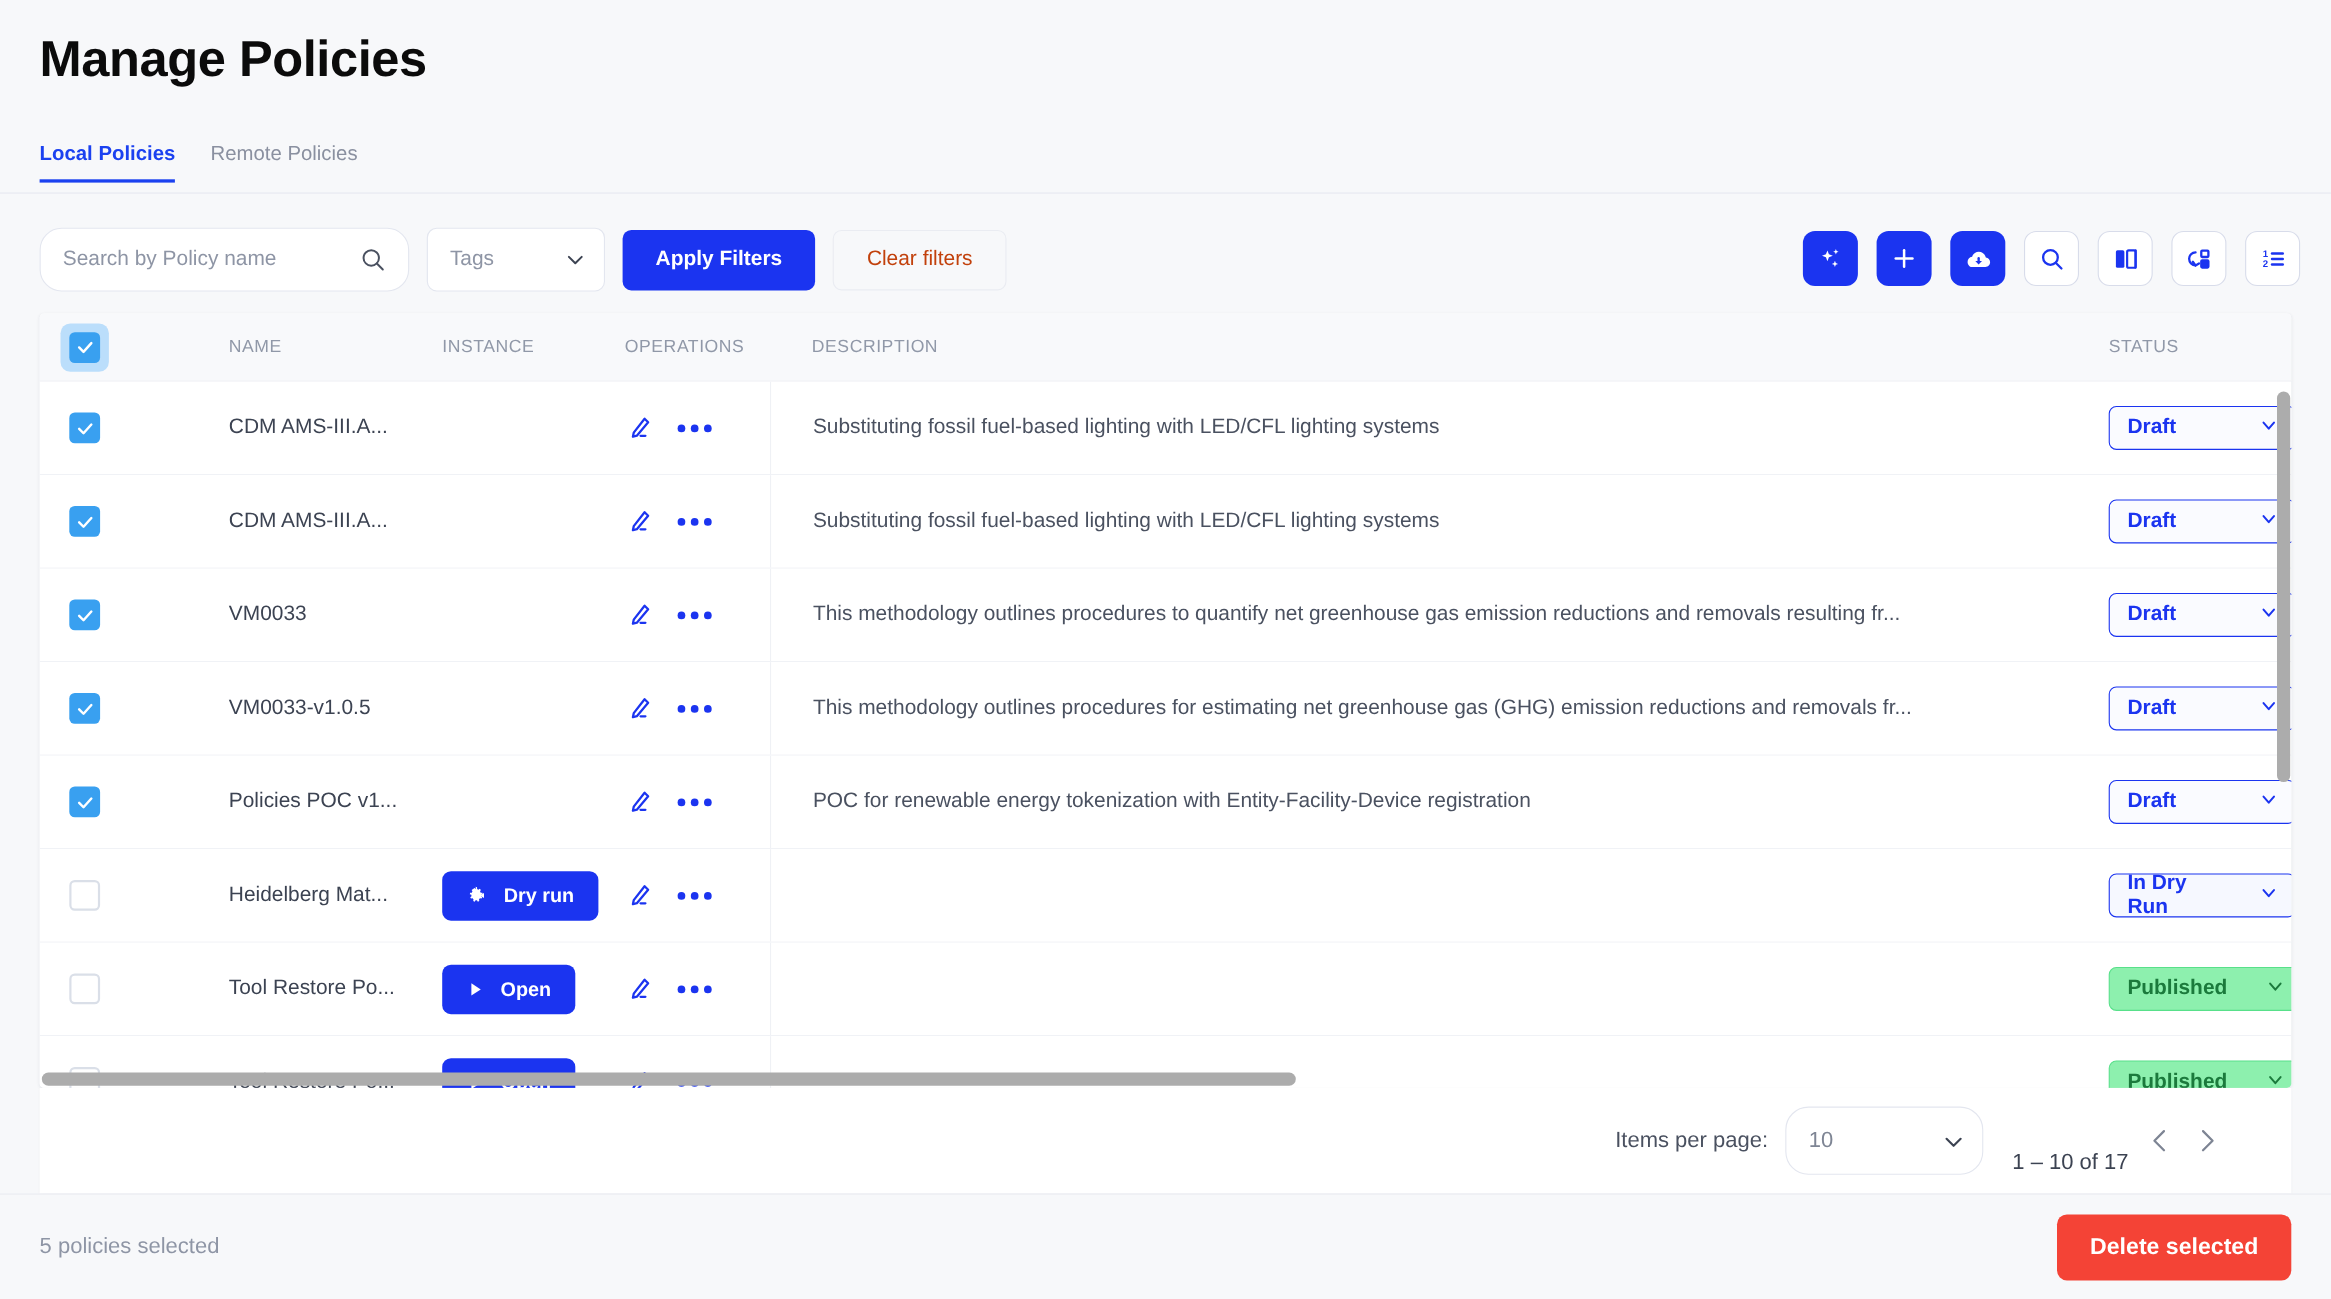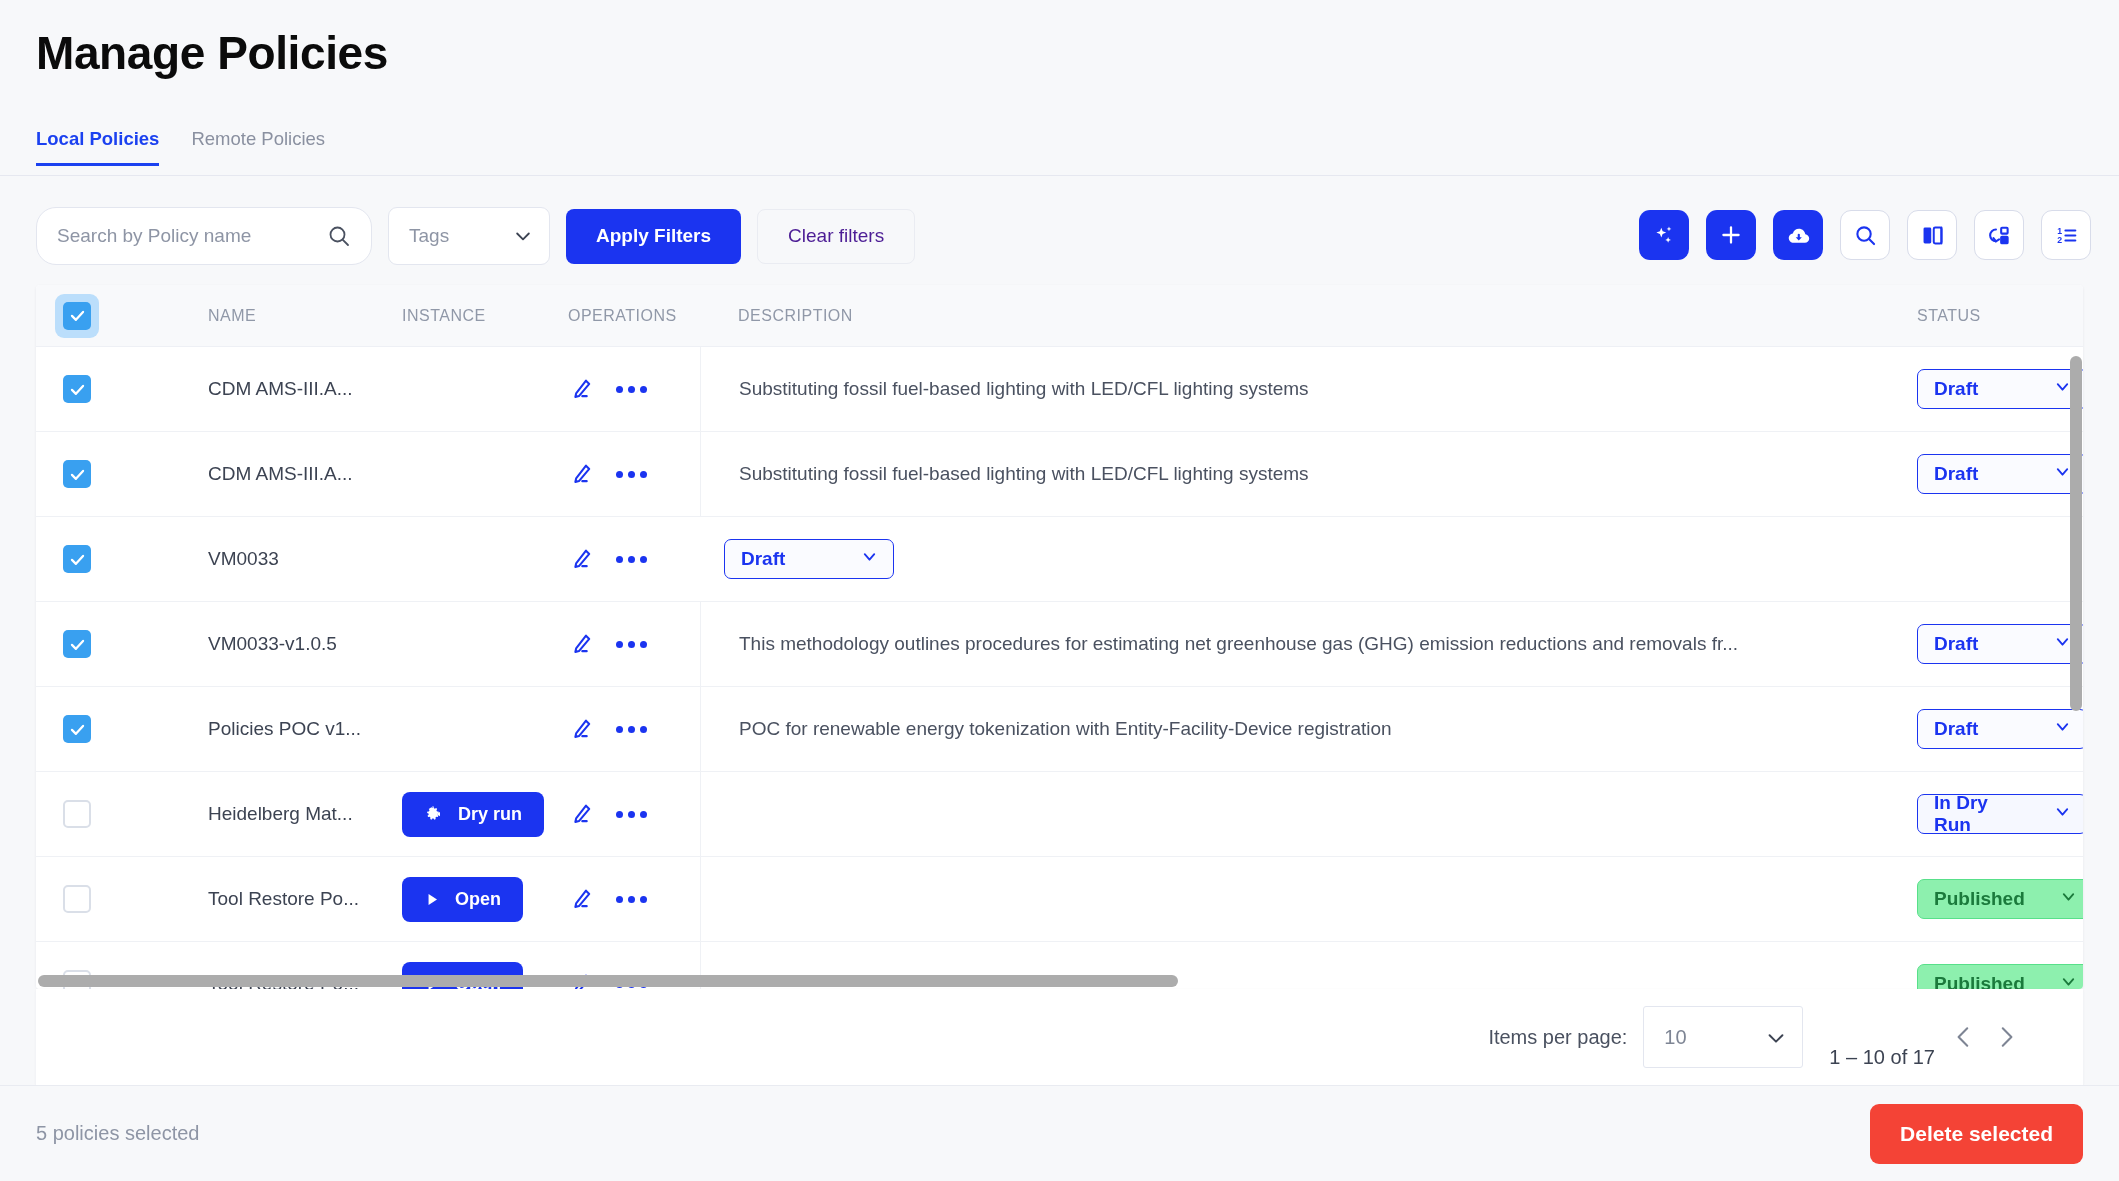--- a/index.html
+++ b/index.html
@@ -65,21 +65,21 @@
   }
   .tags-select .lbl { font-size: 19px; color: #8E95A5; }
   .chev { width: 20px; height: 20px; color: #3C4352; }
 
   .btn-apply {
     height: 55px; padding: 0 30px; background: #1B34F0; color: #fff;
     border: none; border-radius: 8px; font-family: inherit;
     font-size: 19px; font-weight: 700; cursor: pointer;
   }
   .btn-clear {
-    height: 55px; padding: 0 30px; background: transparent; color: #4c1d95;
+    height: 55px; padding: 0 30px; background: transparent; color: #c2410c;
     border: 1px solid #EAECF2; border-radius: 8px; font-family: inherit;
     font-size: 19px; font-weight: 400; cursor: pointer;
   }
 
   
   .toolbar {
     position: absolute; right: 28px; top: 210px;
     display: flex; align-items: center; gap: 17px;
   }
   .tb-btn {
@@ -186,21 +186,21 @@
 
   
   .paginator {
     position: absolute; left: 36px; top: 989px; width: 2047px; height: 96px;
     background: #FFFFFF; display: flex; align-items: center;
     justify-content: flex-end; padding-right: 64px; gap: 16px;
     box-shadow: 0 1px 3px rgba(20,30,60,0.05);
   }
   .pg-label { font-size: 20px; color: #4A5160; }
   .pg-select {
-    width: 160px; height: 62px; border: 1px solid #E3E6EF; border-radius: 3px;
+    width: 180px; height: 62px; border: 1px solid #E3E6EF; border-radius: 21px;
     display: flex; align-items: center; justify-content: space-between;
     padding: 0 17px 0 20px; cursor: pointer; background: #fff;
   }
   .pg-select .v { font-size: 20px; color: #7E8594; }
   .pg-range { font-size: 20px; color: #3C4352; margin-left: 10px; margin-top: 40px; }
   .pg-arrows { display: flex; align-items: center; gap: 16px; color: #7E8594; }
   .pg-arrow { cursor: pointer; display: flex; }
 
   
   .bottom-bar {
@@ -443,20 +443,23 @@
                   <line x1="13.2" y1="18.6" x2="17.3" y2="18.6"></line>
                 </svg>
               </span>
               <span class="dots">
                 <i></i>
                 <i></i>
                 <i></i>
               </span>
             </div>
           </div>
+          <div class="c-desc">
+            <span class="cell-desc">This methodology outlines procedures to quantify net greenhouse gas emission reductions and removals resulting fr...</span>
+          </div>
           <div class="c-status"><div class="chip draft">
               <span>Draft</span>
               <span><svg viewBox="0 0 24 24" width="19" height="19" fill="none" stroke="currentColor" stroke-width="2.3" stroke-linecap="round" stroke-linejoin="round">
                   <polyline points="6,9 12,16 18,9"></polyline>
                 </svg></span>
             </div></div>
         </div>
         <div class="t-row">
           <div class="c-check">
             <div class="cb on">

